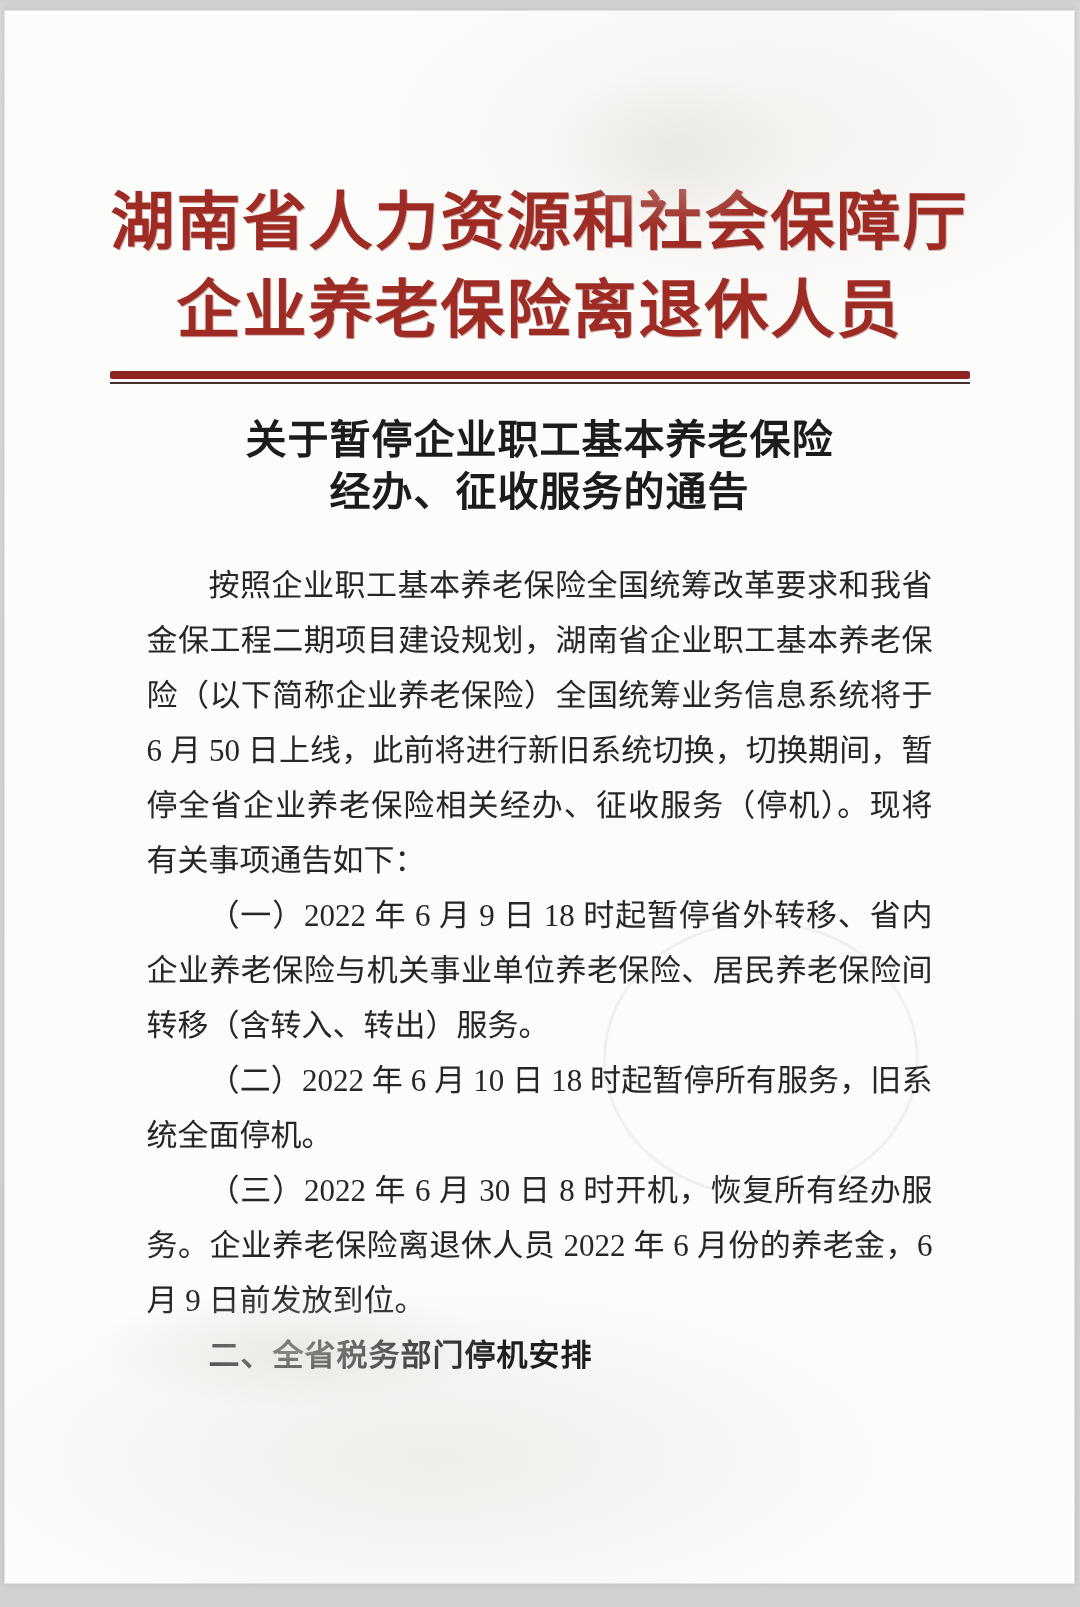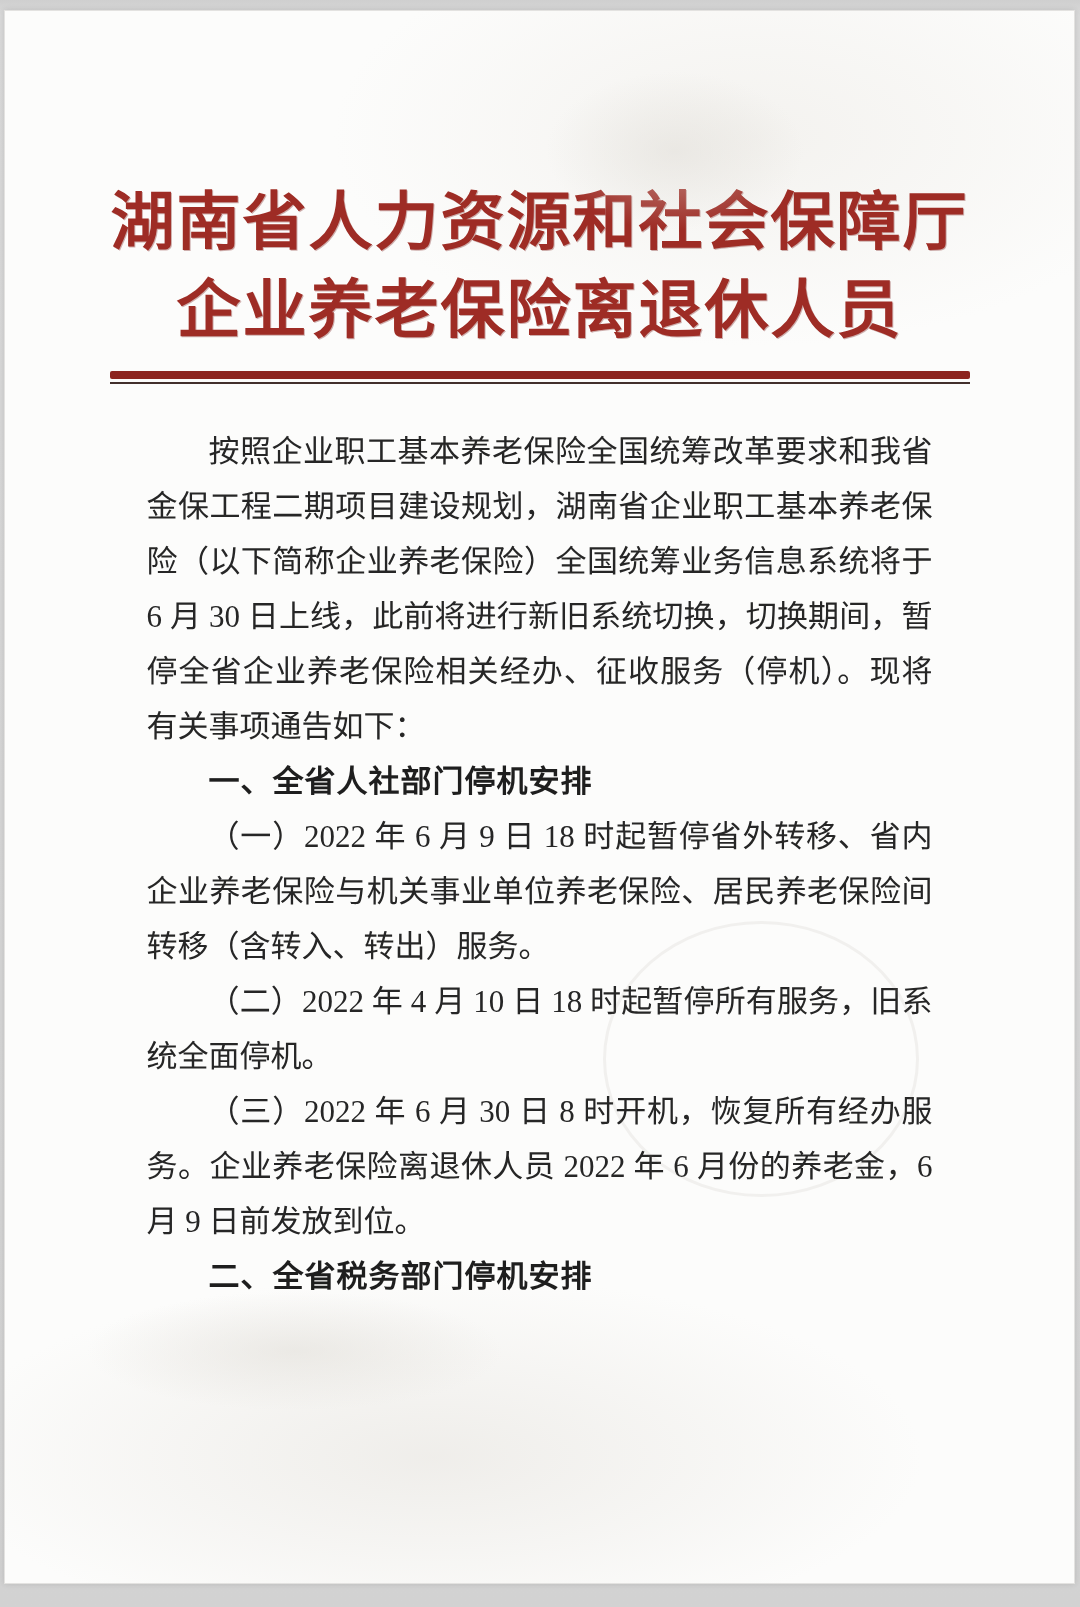--- a/index.html
+++ b/index.html
@@ -109,27 +109,30 @@
     <div class="letterhead">
       <div class="org-line">湖南省人力资源和社会保障厅</div>
       <div class="org-line">企业养老保险离退休人员</div>
     </div>
 
     <div class="rule">
       <div class="rule-thick"></div>
       <div class="rule-thin"></div>
     </div>
 
+    <h1 class="doc-title">
+      <span class="title-line">关于暂停企业职工基本养老保险</span>
+      <span class="title-line">经办、征收服务的通告</span>
+    </h1>
 
     <div class="doc-body">
-      <p>按照企业职工基本养老保险全国统筹改革要求和我省金保工程二期项目建设规划，湖南省企业职工基本养老保险（以下简称企业养老保险）全国统筹业务信息系统将于 6 月 30 日上线，此前将进行新旧系统切换，切换期间，暂停全省企业养老保险相关经办、征收服务（停机）。现将有关事项通告如下：</p>
+      <p>按照企业职工基本养老保险全国统筹改革要求和我省金保工程二期项目建设规划，湖南省企业职工基本养老保险（以下简称企业养老保险）全国统筹业务信息系统将于 6 月 50 日上线，此前将进行新旧系统切换，切换期间，暂停全省企业养老保险相关经办、征收服务（停机）。现将有关事项通告如下：</p>
 
-      <h2>一、全省人社部门停机安排</h2>
       <p>（一）2022 年 6 月 9 日 18 时起暂停省外转移、省内企业养老保险与机关事业单位养老保险、居民养老保险间转移（含转入、转出）服务。</p>
-      <p>（二）2022 年 4 月 10 日 18 时起暂停所有服务，旧系统全面停机。</p>
+      <p>（二）2022 年 6 月 10 日 18 时起暂停所有服务，旧系统全面停机。</p>
       <p>（三）2022 年 6 月 30 日 8 时开机，恢复所有经办服务。企业养老保险离退休人员 2022 年 6 月份的养老金，6 月 9 日前发放到位。</p>
 
       <h2>二、全省税务部门停机安排</h2>
     </div>
 
     <div class="watermark"></div>
     <div class="smudge" style="left:540px; top:60px; width:260px; height:160px;"></div>
     <div class="smudge" style="left:80px; top:1280px; width:420px; height:120px;"></div>
   </div>
 </div>

